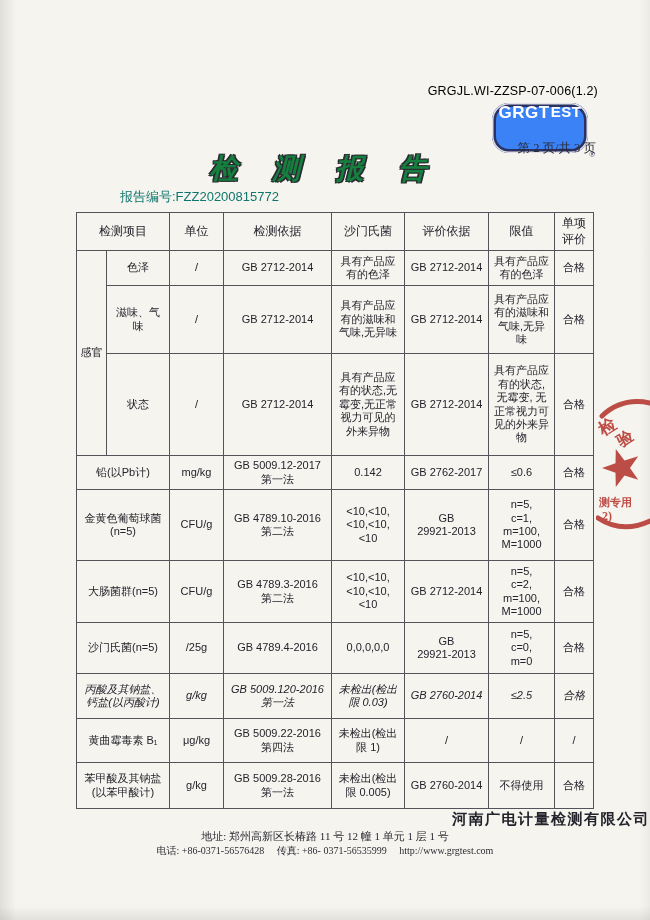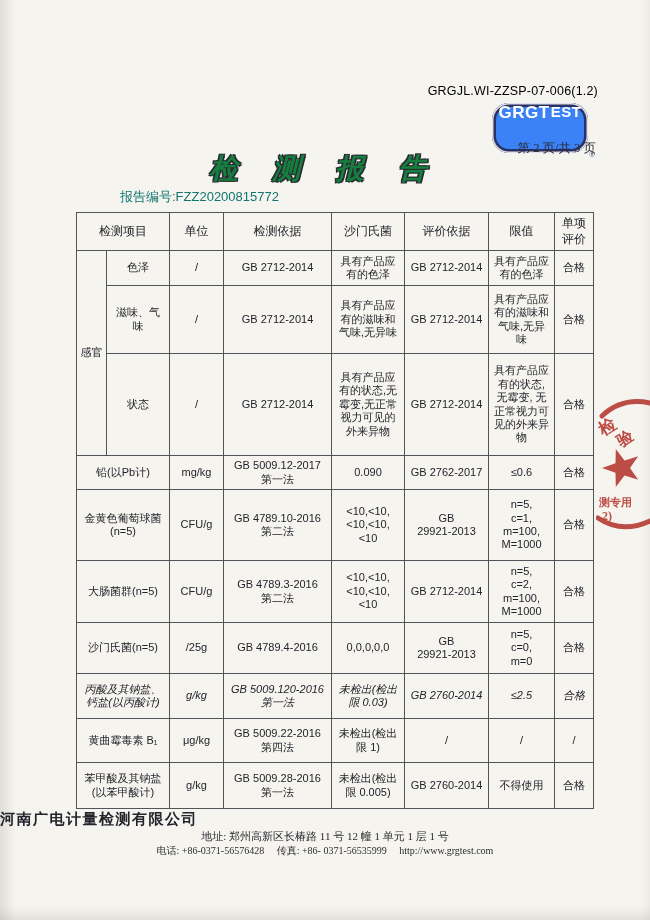--- a/index.html
+++ b/index.html
@@ -31,21 +31,21 @@
   .tbl-wrap{top:212px;left:76px;border-radius:23px;}
   table{border-collapse:collapse;table-layout:fixed;width:517px;
         font-family:"Liberation Sans","DejaVu Sans",sans-serif;font-size:11px;color:#23232b;}
   th,td{border:1px solid #53535a;text-align:center;vertical-align:middle;
         padding:1px 2px;line-height:1.22;white-space:pre-line;overflow:hidden;}
   th{font-size:12px;font-weight:normal;line-height:1.3;}
   .rh  {height:38px;} .r1{height:35px;} .r2{height:68px;} .r3{height:102px;}
   .r4{height:34px;} .r5{height:71px;} .r6{height:62px;} .r7{height:51px;}
   .r8{height:45px;font-style:italic;} .r9{height:44px;} .r10{height:46px;}
   
-  .company{top:810px;left:0;width:100%;text-align:left;font-size:15px;font-weight:bold;letter-spacing:1.5px;}
+  .company{top:810px;left:0;width:100%;text-align:right;font-size:15px;font-weight:bold;letter-spacing:1.5px;}
   .address{top:829px;left:0;width:100%;text-align:center;font-size:11px;color:#2b2b33;}
   .contact{top:844px;left:0;width:100%;text-align:center;font-size:10px;color:#2b2b33;}
   
   .stamp{top:390px;left:596px;width:54px;height:150px;opacity:.88;}
   .stamp text{font-family:"Liberation Serif",serif;font-weight:bold;}
 </style>
 </head>
 <body>
 
 <div class="abs doc-number">GRGJL.WI-ZZSP-07-006(1.2)</div>
@@ -127,21 +127,21 @@
 正常视力可
 见的外来异
 物</td>
       <td>合格</td>
     </tr>
     <tr class="r4">
       <td colspan="2">铅(以Pb计)</td>
       <td>mg/kg</td>
       <td>GB 5009.12-2017
 第一法</td>
-      <td>0.090</td>
+      <td>0.142</td>
       <td>GB 2762-2017</td>
       <td>≤0.6</td>
       <td>合格</td>
     </tr>
     <tr class="r5">
       <td colspan="2">金黄色葡萄球菌
 (n=5)</td>
       <td>CFU/g</td>
       <td>GB 4789.10-2016
 第二法</td>

